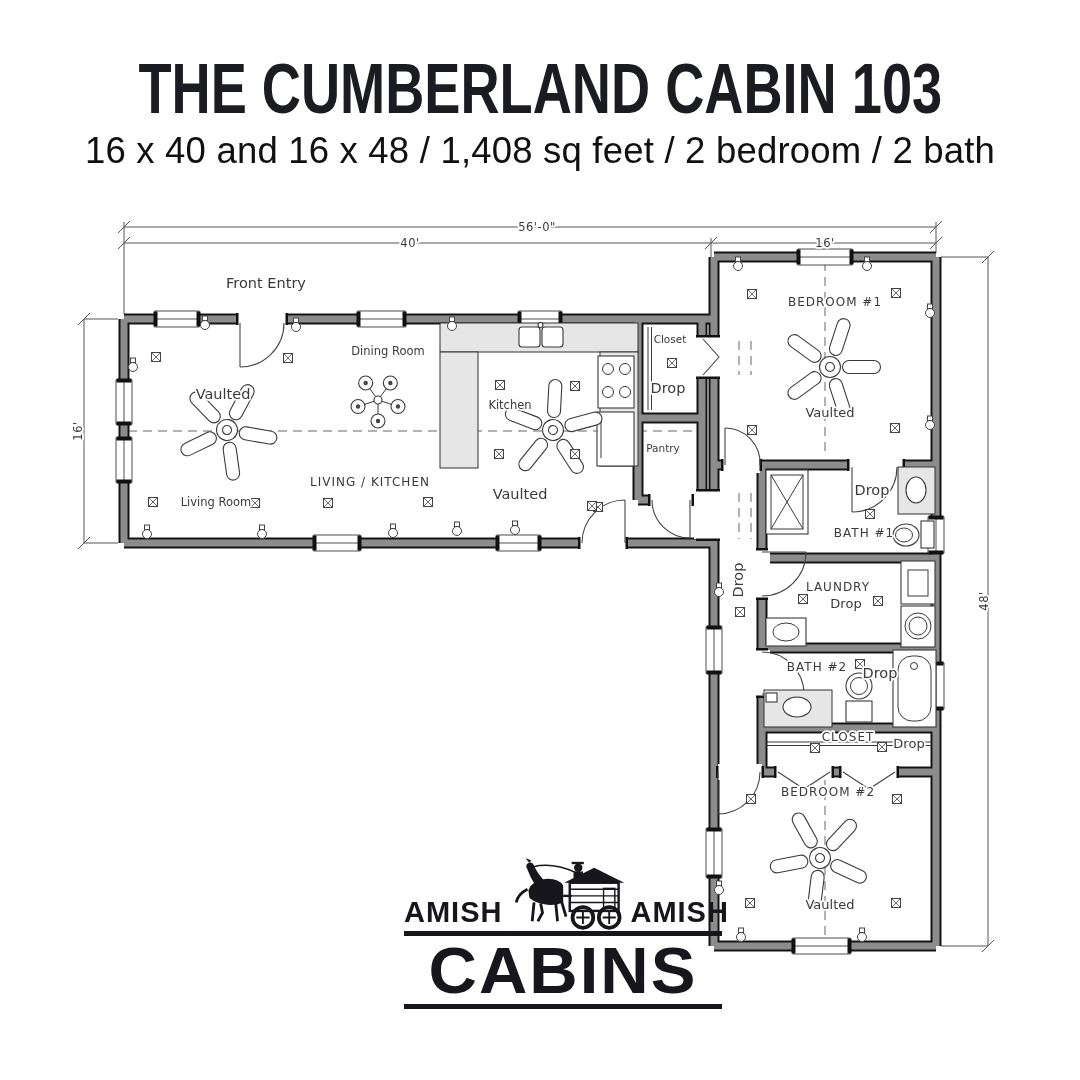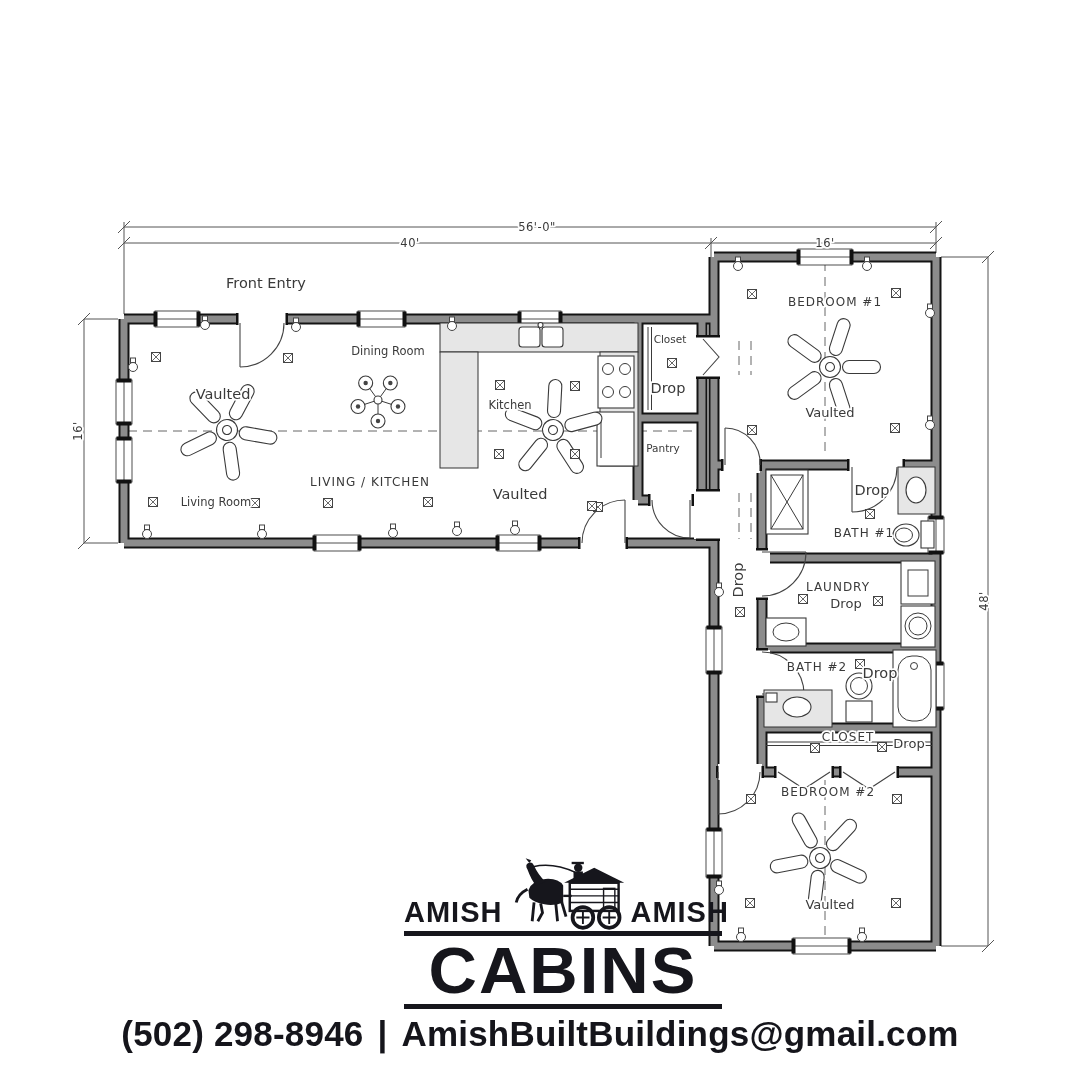--- a/index.html
+++ b/index.html
@@ -38,20 +38,24 @@
   
   .foot{position:absolute;top:1014px;left:0;width:1080px;text-align:center;
         font-size:35px;font-weight:700;color:#15151b;letter-spacing:0.2px;}
   .foot span{margin:0 7px;}
 </style>
 </head>
 <body>
 
 <div class="page">
 
+  <div class="hdr">
+    <h1>THE CUMBERLAND CABIN 103</h1>
+    <div class="sub">16 x 40 and 16 x 48 / 1,408 sq feet / 2 bedroom / 2 bath</div>
+  </div>
 
   <svg class="plan" viewBox="0 0 1080 1080">
     <g id="gDim">
         <line x1="124" y1="227" x2="936" y2="227" class="thin"></line>
         <line x1="124" y1="243" x2="711" y2="243" class="thin"></line>
         <line x1="711" y1="243" x2="936" y2="243" class="thin"></line>
         <line x1="84" y1="319" x2="84" y2="543" class="thin"></line>
         <line x1="988" y1="257" x2="988" y2="946" class="thin"></line>
         <line x1="124" y1="222" x2="124" y2="314" class="thin"></line>
         <line x1="936" y1="222" x2="936" y2="253" class="thin"></line>
@@ -633,16 +637,13 @@
           <path d="M63,40 L72,40" stroke-width="2.5"></path>
         </g>
       </svg>
       <span class="logo-word">AMISH</span>
     </div>
     <div class="logo-rule"></div>
     <div class="logo-cabins">CABINS</div>
     <div class="logo-rule"></div>
   </div>
 
-  <div class="foot">
-    <span>(502) 298-8946</span><span>|</span><span>AmishBuiltBuildings@gmail.com</span>
-  </div>
 </div>
 
 </body></html>

